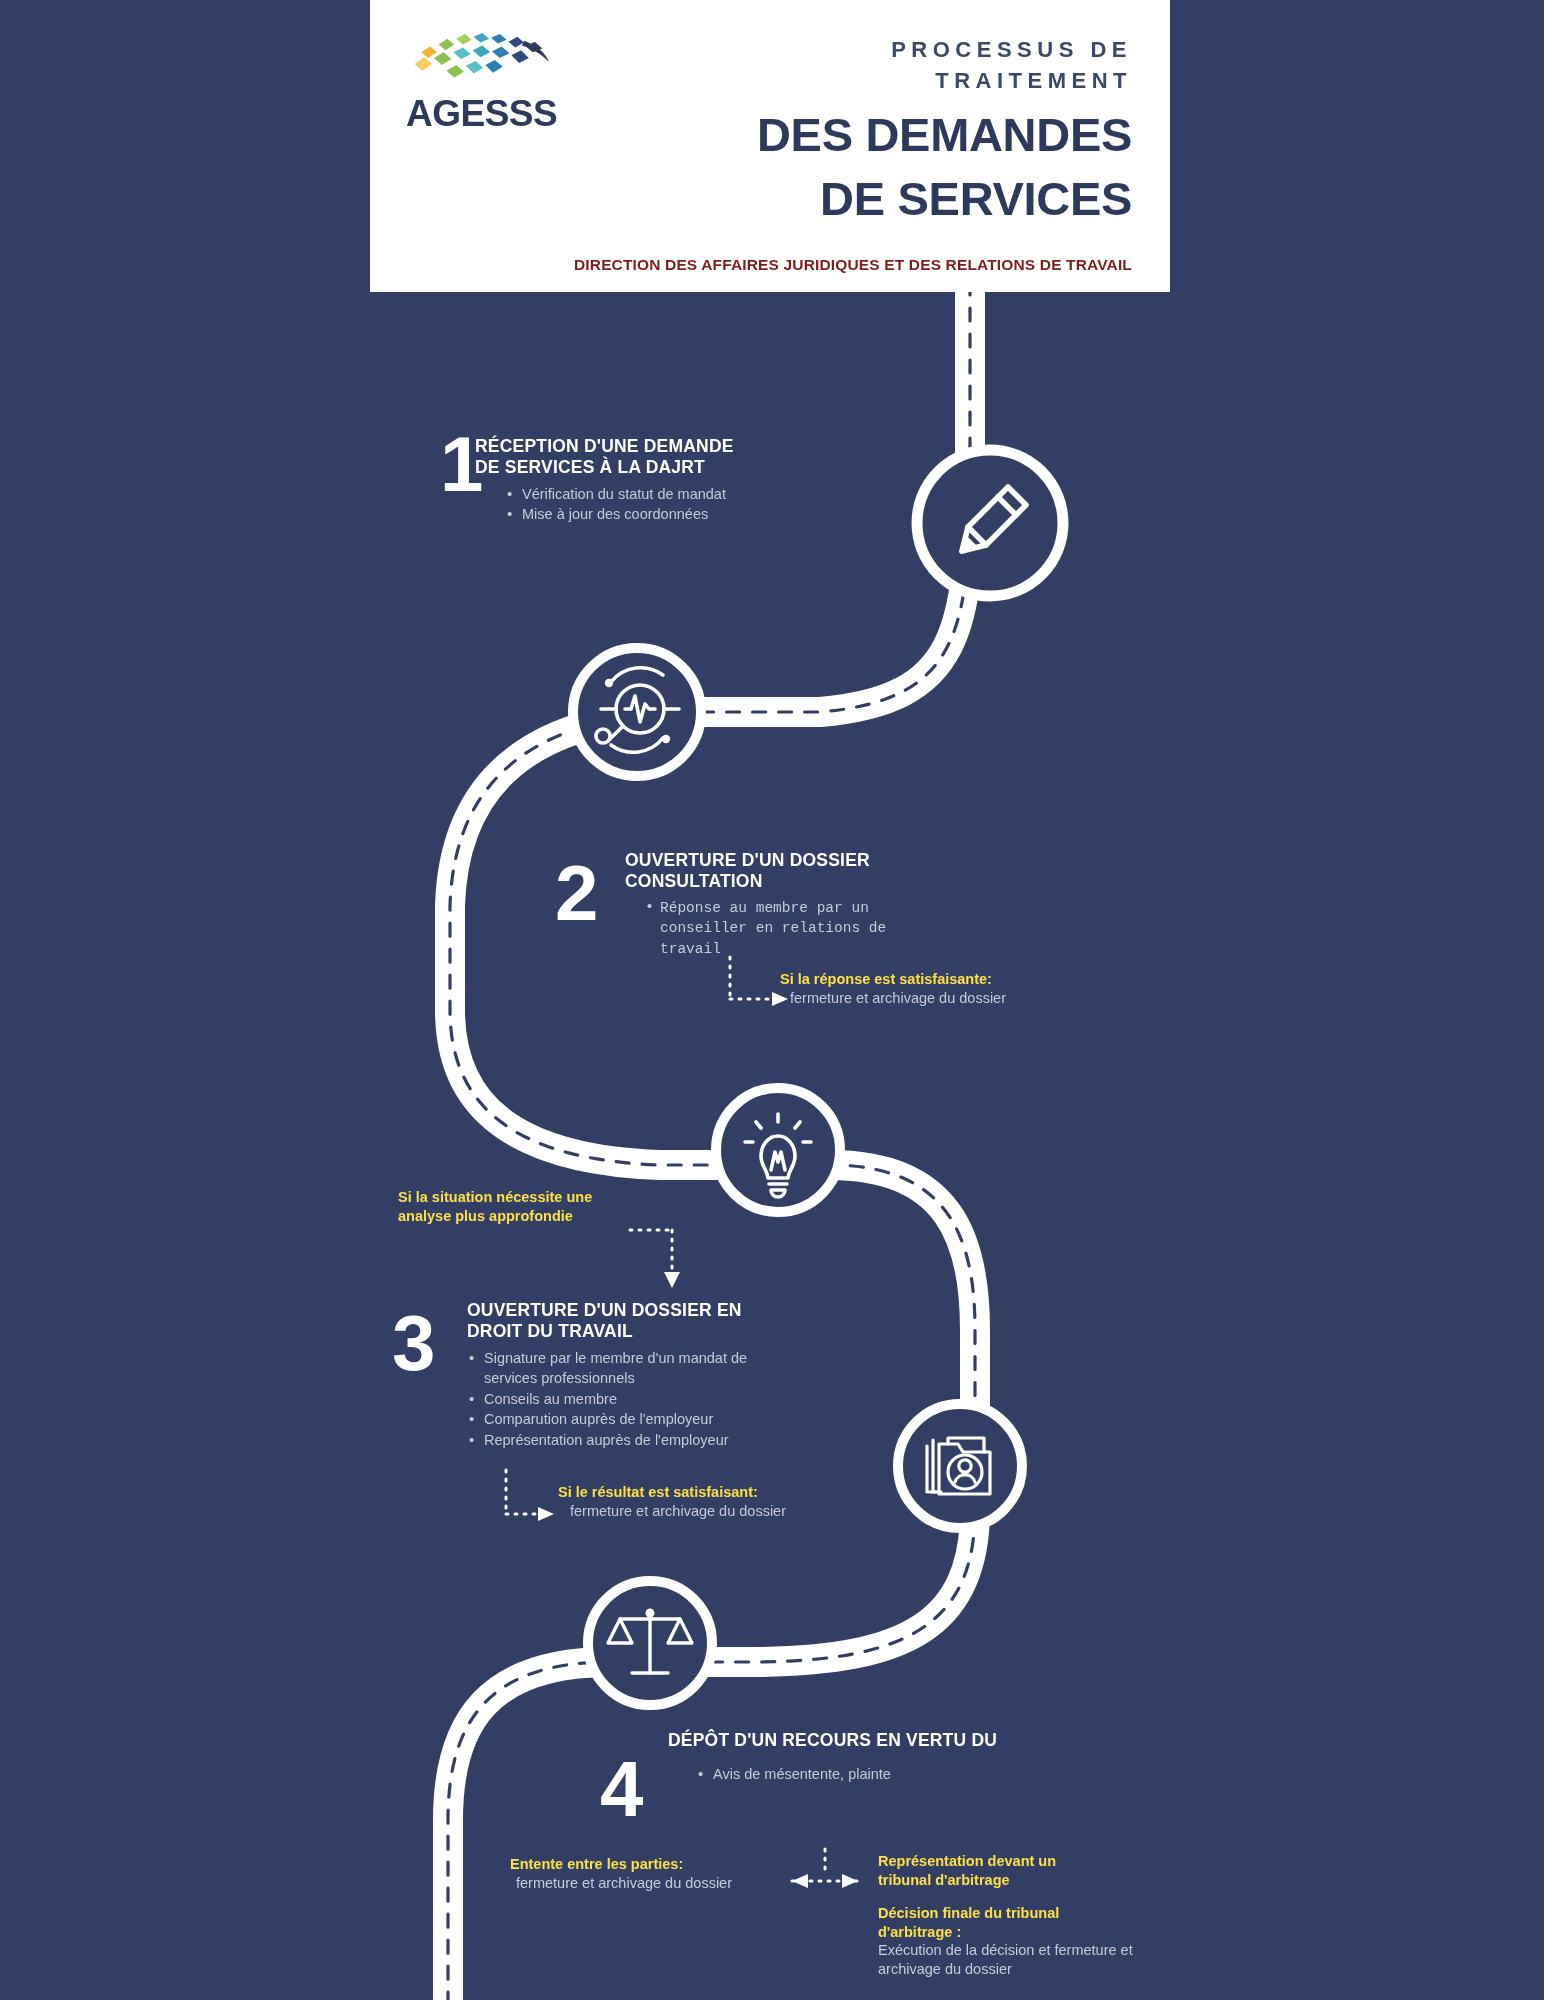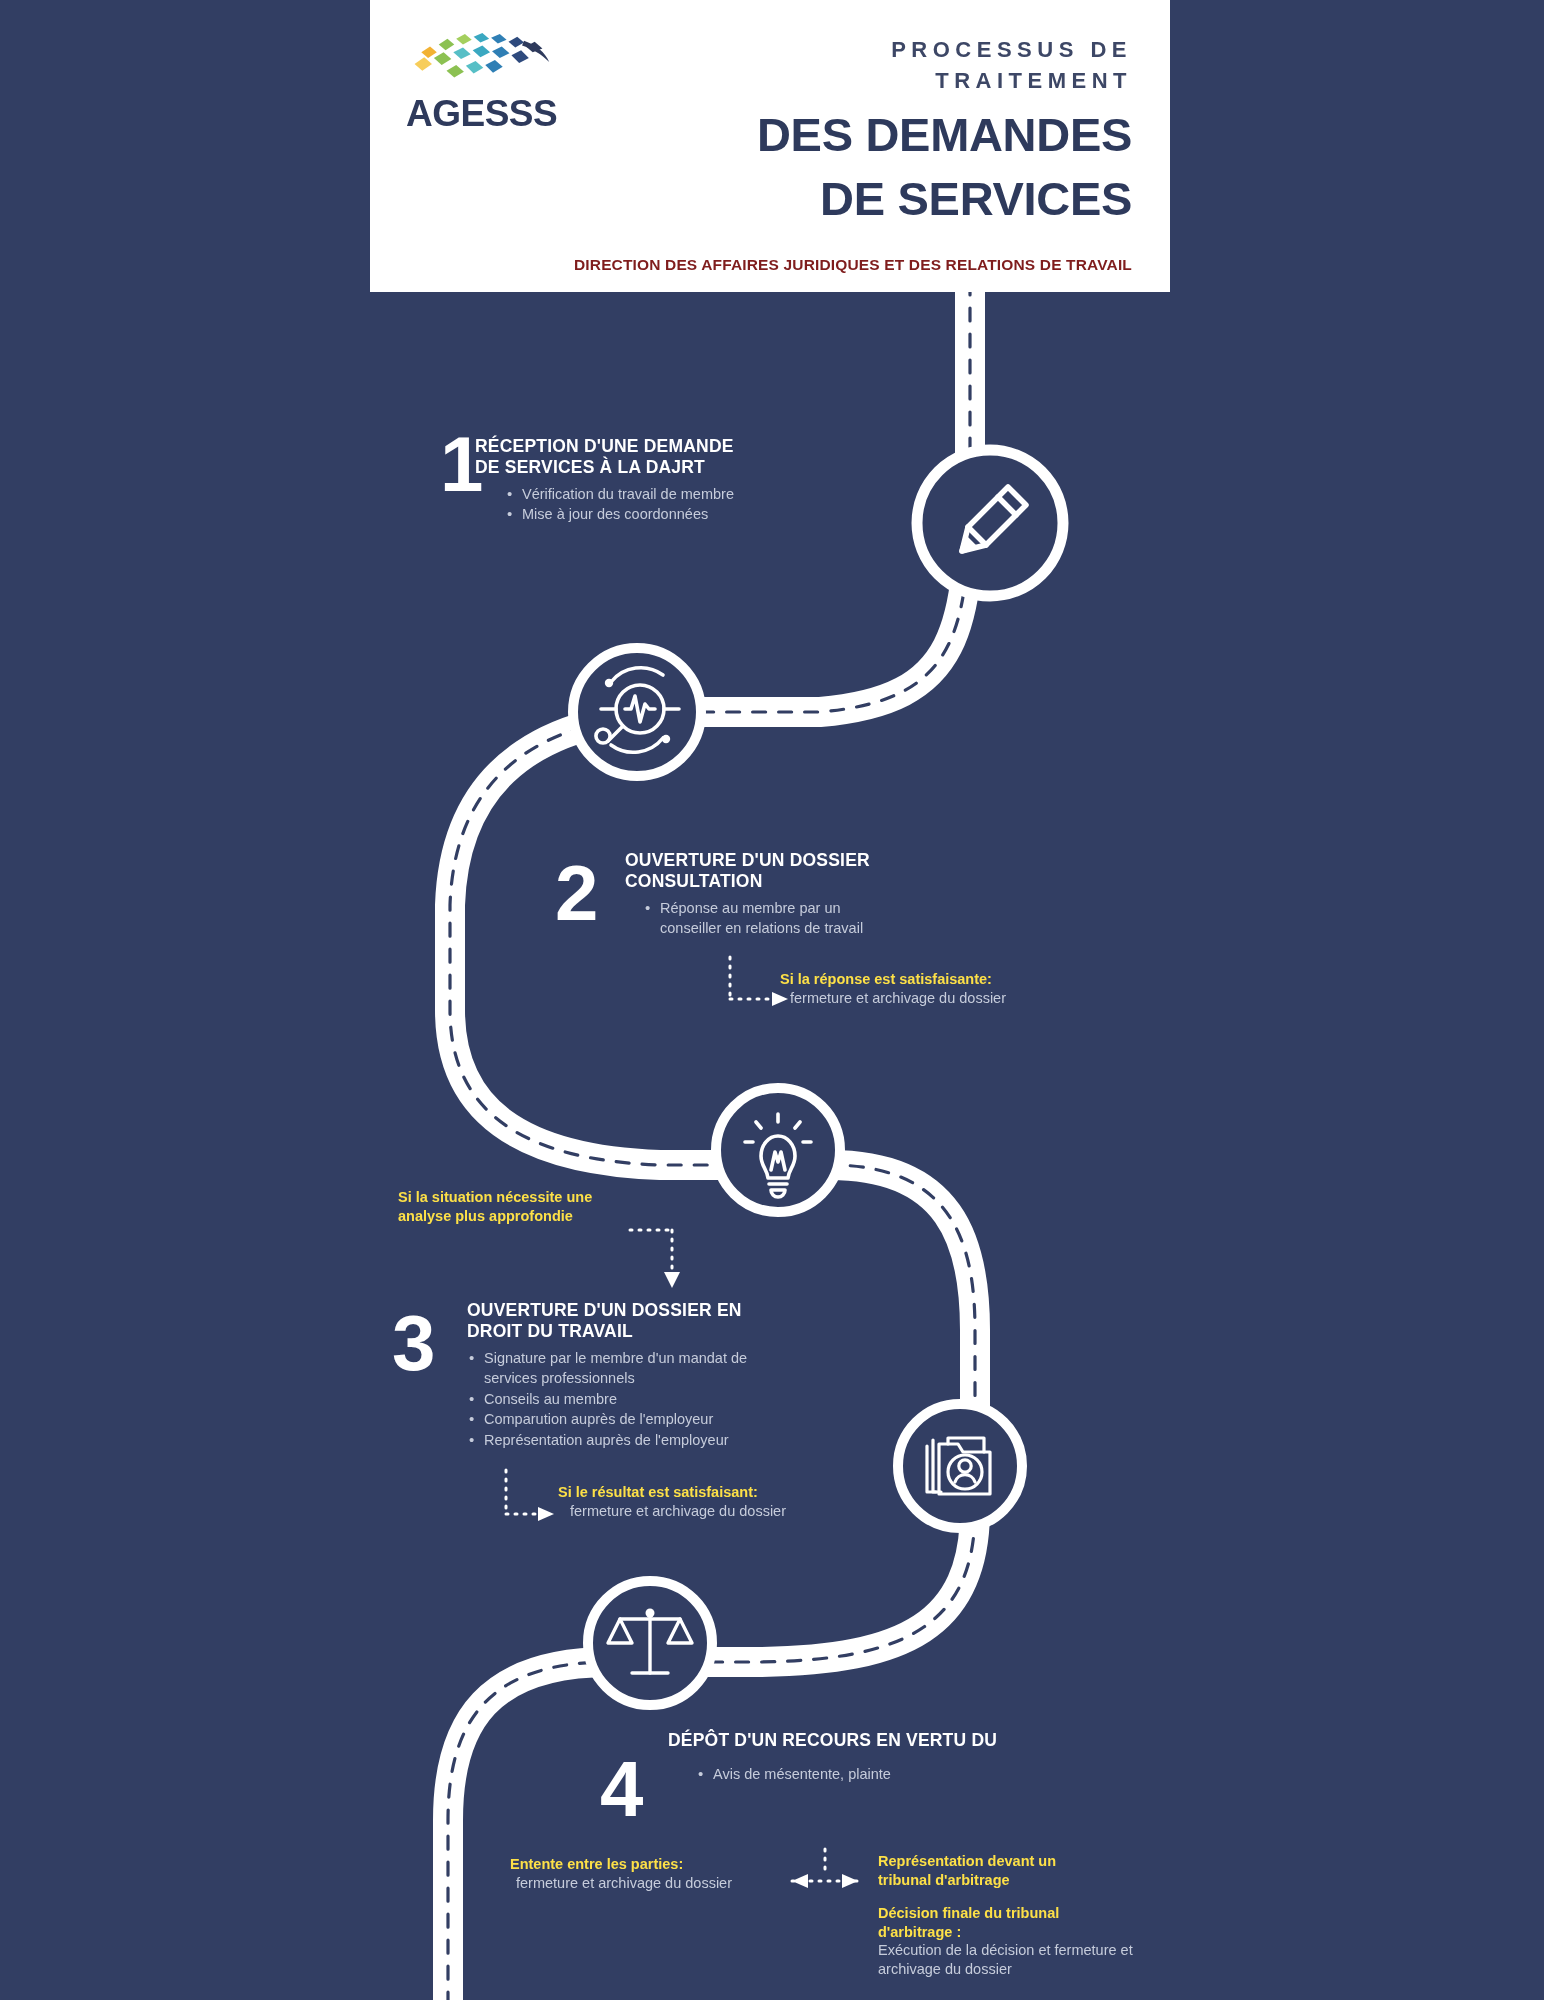--- a/index.html
+++ b/index.html
@@ -213,32 +213,32 @@
 
     <div class="dept-line">DIRECTION DES AFFAIRES JURIDIQUES ET DES RELATIONS DE TRAVAIL</div>
   </div>
 
   <div class="step" style="left:440px; top:425px; width:330px;">
     <div class="step-num" style="left:0; top:8px;">1</div>
     <div class="step-body" style="left:35px; top:11px; width:300px;">
       <div class="step-title">RÉCEPTION D'UNE DEMANDE</div>
       <div class="step-title">DE SERVICES À LA DAJRT</div>
       <ul class="bullets" style="margin-left:30px;">
-        <li>Vérification du travail de membre</li>
+        <li>Vérification du statut de mandat</li>
         <li>Mise à jour des coordonnées</li>
       </ul>
     </div>
   </div>
 
   <div class="step" style="left:555px; top:850px; width:330px;">
     <div class="step-num" style="left:0; top:12px;">2</div>
     <div class="step-body" style="left:70px; top:0; width:270px;">
       <div class="step-title">OUVERTURE D'UN DOSSIER</div>
       <div class="step-title">CONSULTATION</div>
-      <ul class="bullets" style="margin-left:18px; text-align:center;">
+      <ul class="bullets" style="margin-left:18px; text-align:center;font-family:Liberation Mono, monospace;">
         <li style="padding-left:17px; text-align:left;">Réponse au membre par un conseiller en relations de travail</li>
       </ul>
     </div>
   </div>
 
   <svg class="dot-arrow" style="left:720px; top:955px; width:90px; height:60px;" viewBox="0 0 90 60">
     <path d="M 10 2 L 10 40" stroke="#ffffff" stroke-width="3" stroke-dasharray="2 7" stroke-linecap="round" fill="none"></path>
     <path d="M 10 44 L 52 44" stroke="#ffffff" stroke-width="3" stroke-dasharray="2 7" stroke-linecap="round" fill="none"></path>
     <path d="M 52 37 L 68 44 L 52 51 Z" fill="#ffffff"></path>
   </svg>

